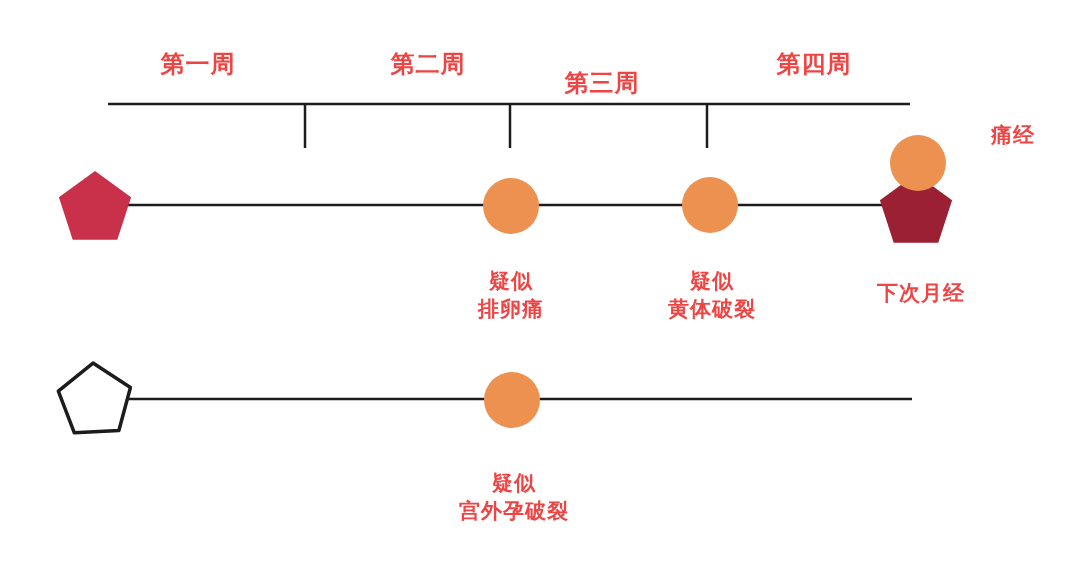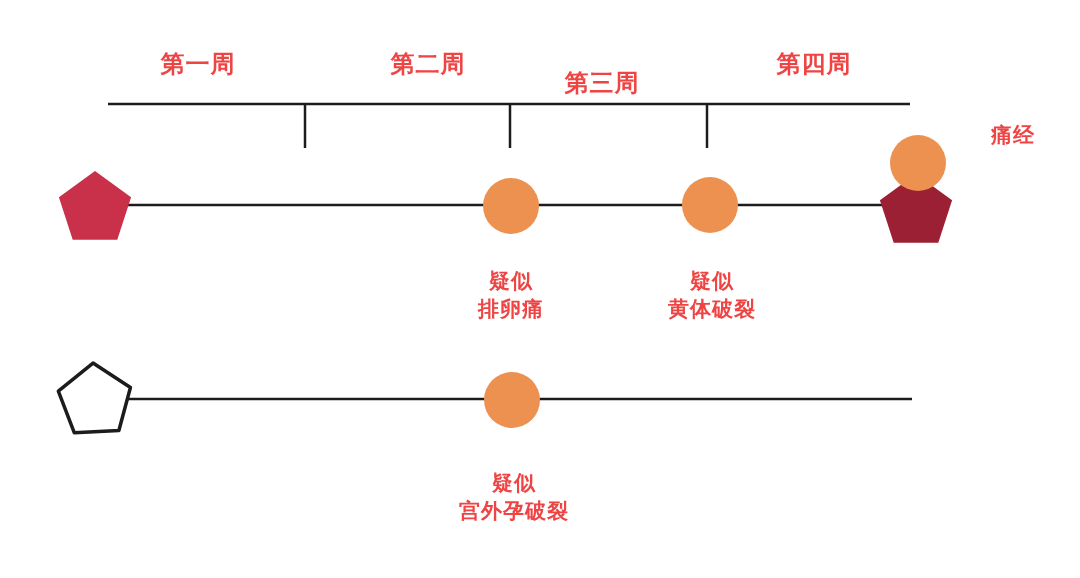--- a/index.html
+++ b/index.html
@@ -68,17 +68,18 @@
   <div class="lbl week-lbl" style="left:428px;">第二周</div>
   <div class="lbl week-lbl" style="left:602px;margin-top:19px;">第三周</div>
   <div class="lbl week-lbl" style="left:814px;">第四周</div>
 
   <div class="lbl node-lbl" style="left:1013px; top:122px;">痛经</div>
 
   <div class="lbl node-lbl" style="left:511px; top:268px;">疑似
 排卵痛</div>
   <div class="lbl node-lbl" style="left:712px; top:268px;">疑似
 黄体破裂</div>
+  <div class="lbl node-lbl" style="left:921px; top:280px;">下次月经</div>
 
   <div class="lbl node-lbl" style="left:514px; top:470px;">疑似
 宫外孕破裂</div>
 
 </div>
 
 </body></html>

